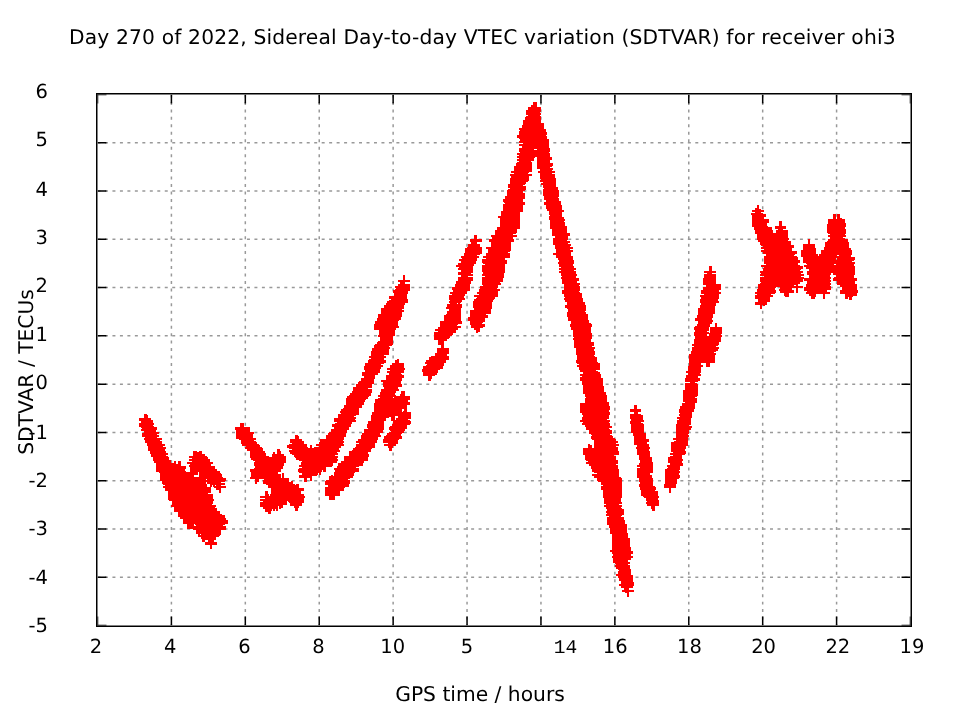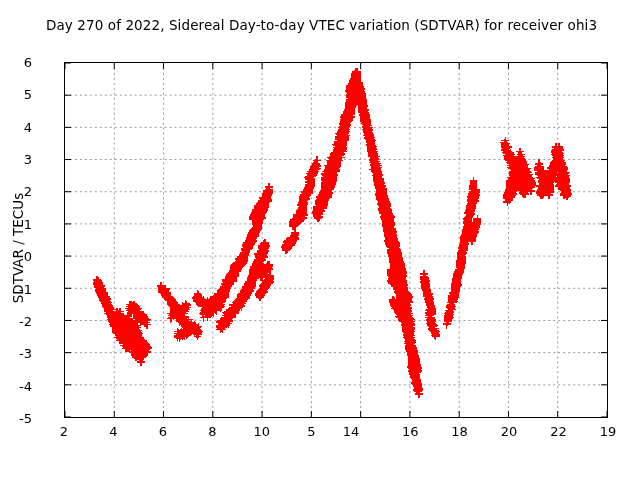--- a/index.html
+++ b/index.html
@@ -37,41 +37,42 @@
   }
 </style>
 </head>
 <body>
 
 <div id="stage">
 
   <div id="chart-title">Day 270 of 2022, Sidereal Day-to-day VTEC variation (SDTVAR) for receiver ohi3</div>
 
   <div id="yaxis-title">SDTVAR / TECUs</div>
+  <div id="xaxis-title">GPS time / hours</div>
 
   <div id="tick-labels">
       <div class="ytick-label" style="top: 418px;">-5</div>
       <div class="ytick-label" style="top: 385.636px;">-4</div>
       <div class="ytick-label" style="top: 353.273px;">-3</div>
       <div class="ytick-label" style="top: 320.909px;">-2</div>
       <div class="ytick-label" style="top: 288.545px;">-1</div>
       <div class="ytick-label" style="top: 256.182px;">0</div>
       <div class="ytick-label" style="top: 223.818px;">1</div>
       <div class="ytick-label" style="top: 191.455px;">2</div>
       <div class="ytick-label" style="top: 159.091px;">3</div>
       <div class="ytick-label" style="top: 126.727px;">4</div>
       <div class="ytick-label" style="top: 94.3636px;">5</div>
       <div class="ytick-label" style="top: 62px;">6</div>
       <div class="xtick-label" style="left: 42px;">2</div>
       <div class="xtick-label" style="left: 91.4545px;">4</div>
       <div class="xtick-label" style="left: 140.909px;">6</div>
       <div class="xtick-label" style="left: 190.364px;">8</div>
       <div class="xtick-label" style="left: 239.818px;">10</div>
       <div class="xtick-label" style="left: 289.273px;">5</div>
-      <div class="xtick-label" style="left: 329px;">14</div>
+      <div class="xtick-label" style="left: 355px; font-family: Liberation Mono, monospace;">14</div>
       <div class="xtick-label" style="left: 388.182px; text-align: center;">16</div>
       <div class="xtick-label" style="left: 437.636px;">18</div>
       <div class="xtick-label" style="left: 487.091px;">20</div>
       <div class="xtick-label" style="left: 536.545px;">22</div>
       <div class="xtick-label" style="left: 586px;">19</div>
     </div>
 
   <div id="plot-frame">
     <svg id="grid-layer" viewBox="0 0 544 356" preserveAspectRatio="none">
         <line x1="0" x2="6" y1="356" y2="356" stroke="#000000" stroke-width="1"></line>

